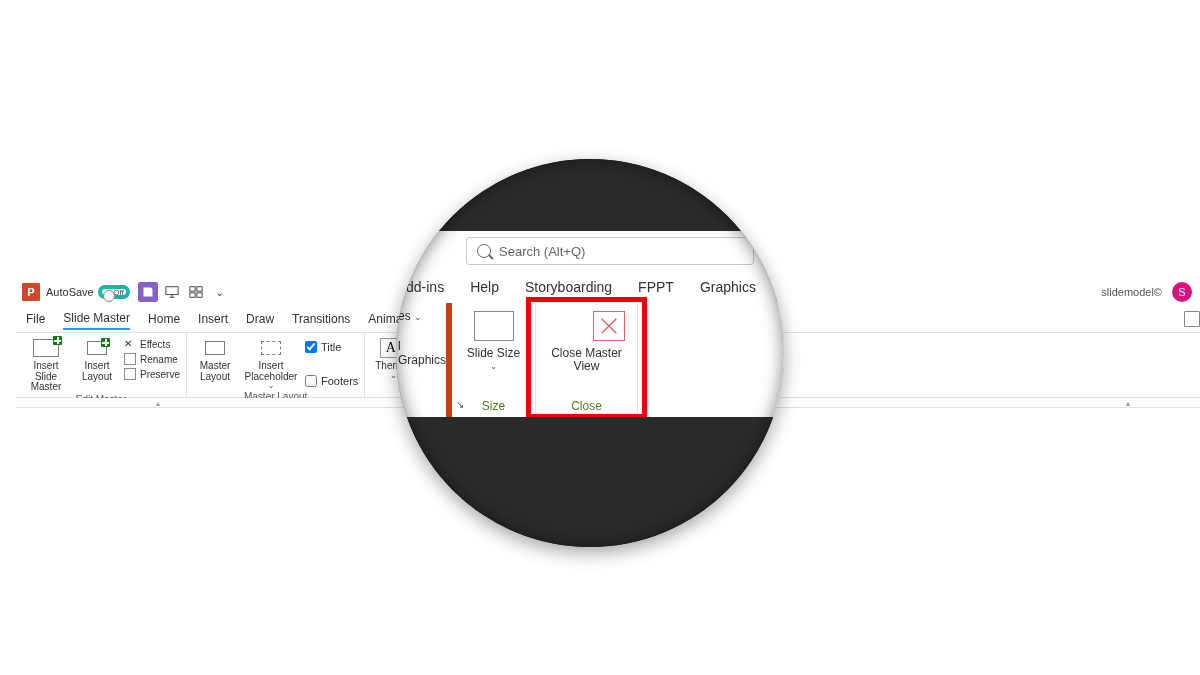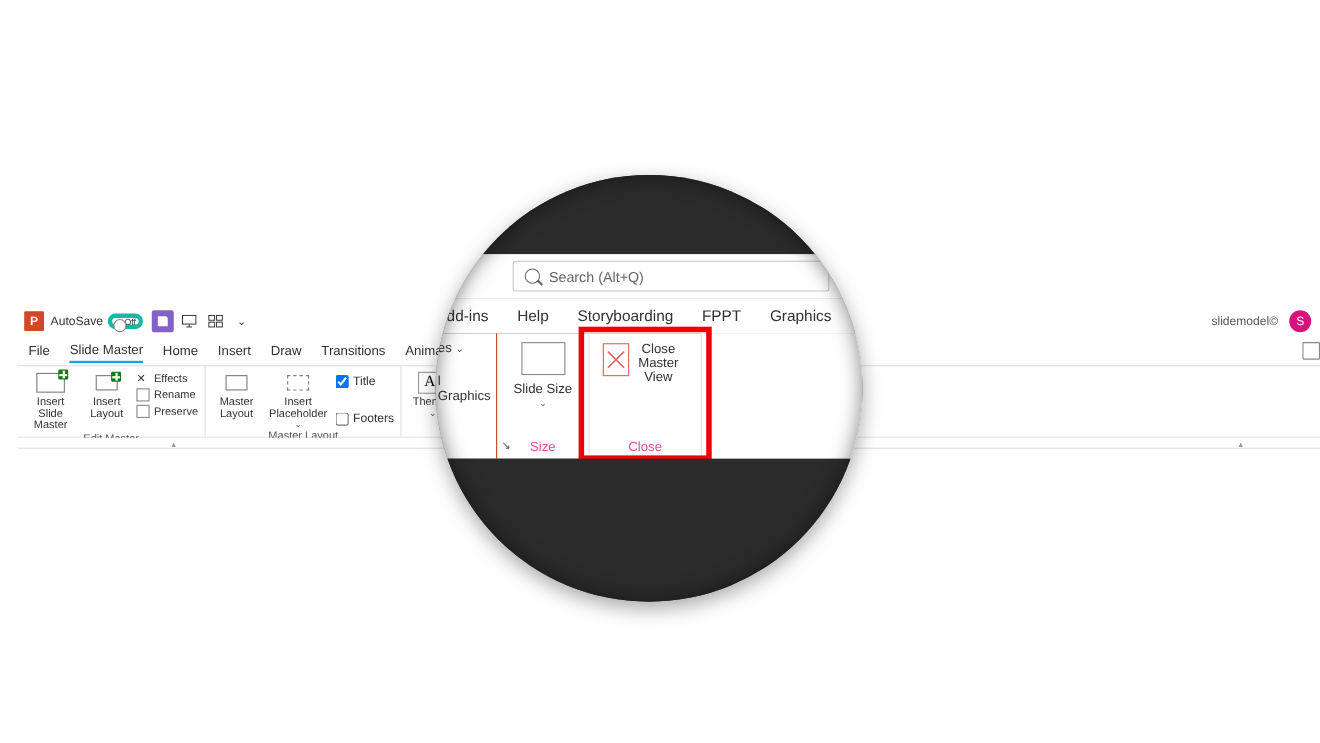--- a/index.html
+++ b/index.html
@@ -75,22 +75,22 @@
   .lens-search .box { height:28px; border:1px solid #c8c8c8; border-radius:3px; display:flex; align-items:center; gap:8px; padding:0 10px; flex:1; margin-right:30px; color:#666; font-size:13px; }
   .mag { width:14px; height:14px; border:1.5px solid #666; border-radius:50%; position:relative; }
   .mag::after{content:"";position:absolute;width:6px;height:1.5px;background:#666;transform:rotate(45deg);left:10px;top:11px;}
 
   
   .lens-tabs { position:absolute; top:112px; left:0; right:0; height:32px; background:#fff; display:flex; align-items:center; gap:26px; padding-left:10px; padding-right:20px; font-size:14px; }
 
   
   .lens-ribbon { position:absolute; top:144px; left:0; right:0; height:114px; background:#fff; display:flex; }
   .lens-group { display:flex; flex-direction:column; border-right:1px solid #e1e1e1; padding:8px 12px 4px; align-items:center; justify-content:space-between; }
-  .lens-group-label { font-size:12px; color:#ec4899; }
-  .lens-edge-left { width:56px; display:flex; flex-direction:column; gap:2px; align-items:flex-start; justify-content:flex-start; padding:6px 2px; font-size:12px; border-right:1px solid #c2410c; }
+  .lens-group-label { font-size:12px; color:#4d7c0f; }
+  .lens-edge-left { width:56px; display:flex; flex-direction:column; gap:2px; align-items:flex-start; justify-content:flex-start; padding:6px 2px; font-size:12px; border-right:6px solid #c2410c; }
   .lens-edge-left .caret{font-size:9px;}
   .slidesize .sico { width:40px; height:30px; border:1.5px solid #888; margin-bottom:6px; }
   .slidesize .lbl { font-size:12px; text-align:center; line-height:1; }
   .close-mv { position:relative; }
   .red-frame { position:absolute; top:-6px; left:-10px; right:-10px; bottom:-2px; border:5px solid #f00000; }
   .close-mv .xbox { width:32px; height:30px; border:1.5px solid #e06060; display:flex; align-items:center; justify-content:center; color:#e06060; margin-bottom:6px; }
   .close-mv .xbox svg { stroke:#e06060; stroke-width:1.5; }
   .close-mv .lbl { font-size:12px; text-align:center; line-height:1.05; }
   .launcher { position:absolute; left:60px; top:96px; font-size:10px; color:#555; }
 
@@ -292,21 +292,21 @@
       <div class="lens-group slidesize" style="width:84px">
         <div style="display:flex;flex-direction:column;align-items:center">
           <div class="sico"></div>
           <div class="lbl"><span>Slide Size</span> <span class="caret">⌄</span></div>
         </div>
         <div class="lens-group-label">Size</div>
       </div>
 
       <div class="lens-group close-mv" style="width:102px">
         <div class="red-frame"></div>
-        <div style="display:flex;align-items:center">
+        <div style="display:flex;flex-direction:column;align-items:flex-end">
           <div class="xbox">
             <svg width="22" height="22" viewBox="0 0 24 24" fill="none">
                 <path d="M4 4 L20 20 M20 4 L4 20"></path>
               </svg>
           </div>
           <div class="lbl">Close Master View</div>
         </div>
         <div class="lens-group-label">Close</div>
       </div>
 

